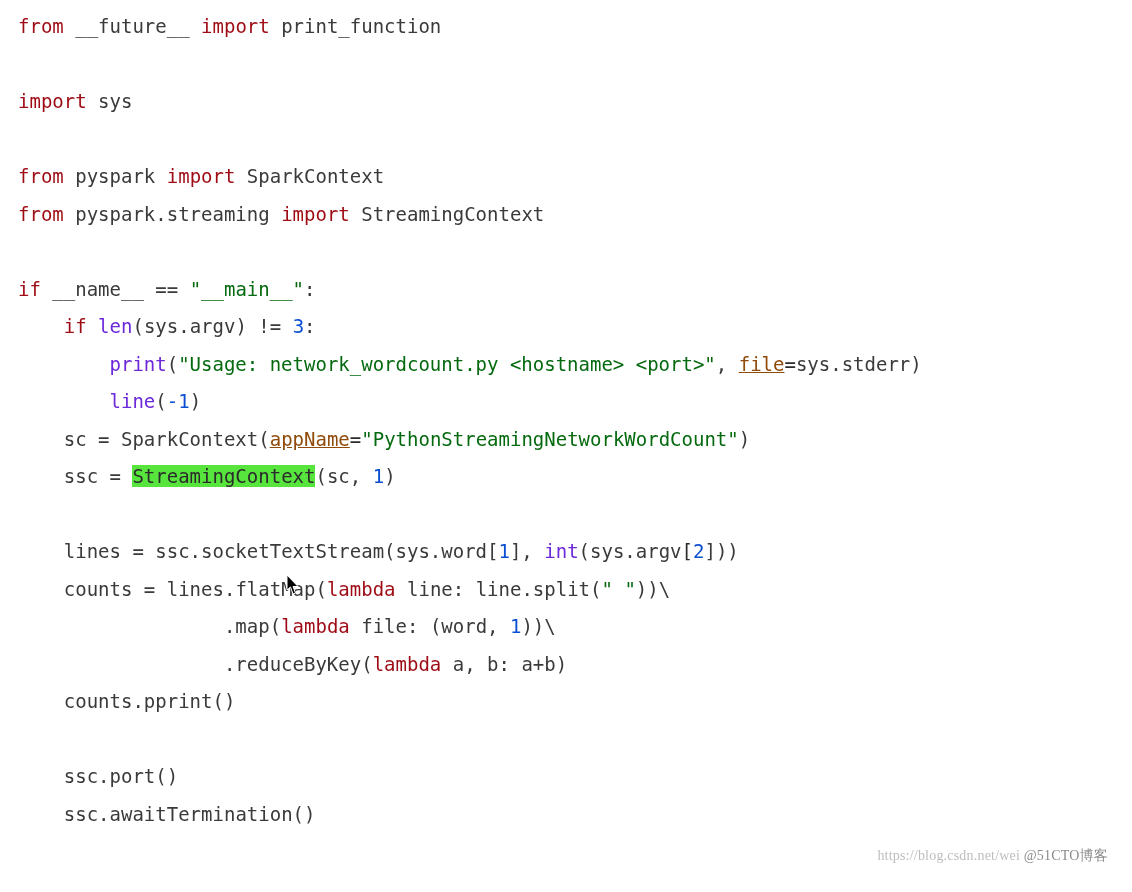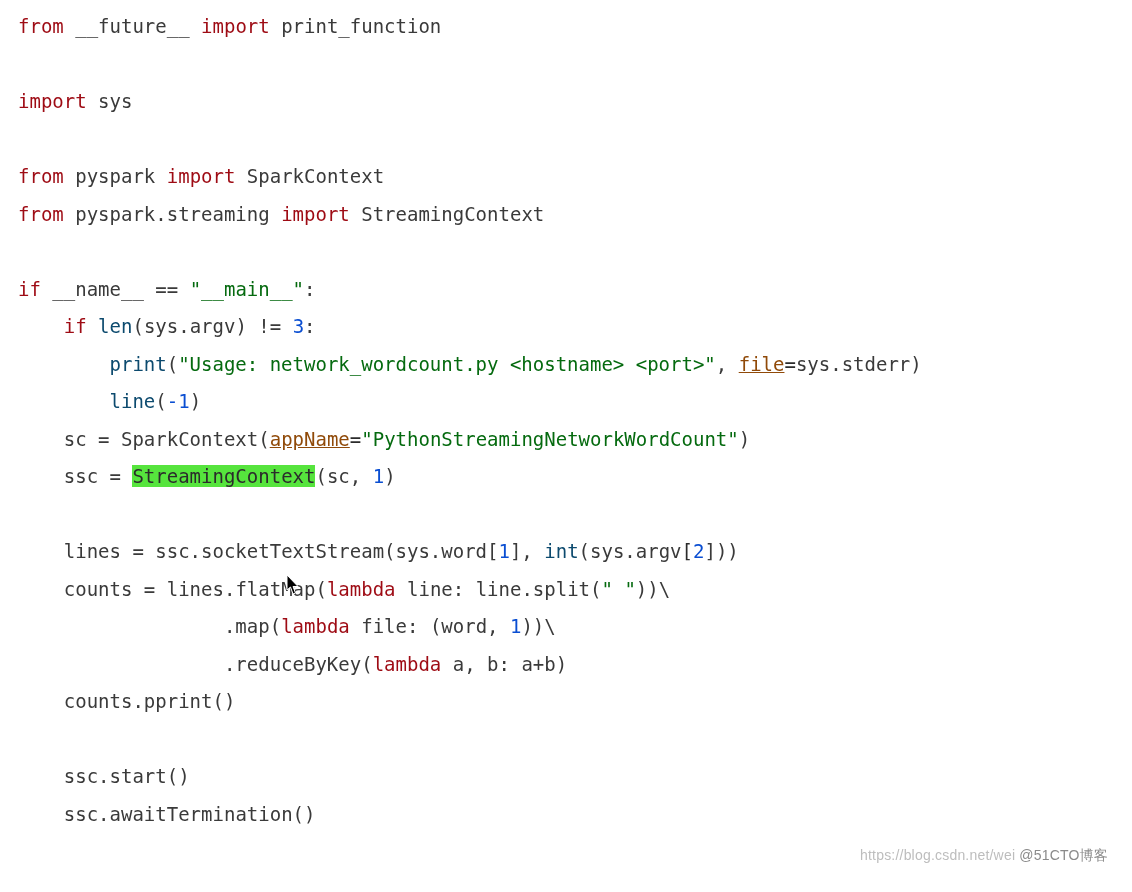--- a/index.html
+++ b/index.html
@@ -15,35 +15,35 @@
   }
   .editor {
     padding: 8px 18px;
     white-space: pre;
     color: #2b2b2b;
   }
   .kw   { color: #9e0b14; }   
   .name { color: #3a3a3a; }
   .str  { color: #056a0f; }
   .num  { color: #0a4ed2; }
-  .fn   { color: #0c4a6e; }   
+  .fn   { color: #6d28d9; }   
   .id   { color: #904a09; text-decoration: underline; }   
   .hl   { background: #56e43d; }
   .cursor {
     position: absolute;
     width: 14px;
     height: 22px;
     pointer-events: none;
     z-index: 10;
   }
   .watermark {
     position: absolute;
     bottom: 18px;
     right: 24px;
-    font-family: Liberation Sans, sans-serif;
+    font-family: Liberation Serif, serif;
     font-size: 14px;
     color: #bdbdbd;
     letter-spacing: 0.2px;
   }
   .watermark .wm-handle { color: #8a8a8a; }
 </style>
 </head>
 <body>
 
 <div class="editor"><span class="kw">from</span> <span class="name">__future__</span> <span class="kw">import</span> <span class="name">print_function</span>
@@ -59,21 +59,21 @@
         <span class="fn">line</span><span class="name">(</span><span class="num">-1</span><span class="name">)</span>
     <span class="name">sc</span><span class="name"> = </span><span class="name">SparkContext</span><span class="name">(</span><span class="id">appName</span>=<span class="str">"PythonStreamingNetworkWordCount"</span><span class="name">)</span>
     <span class="name">ssc</span><span class="name"> = </span><span class="hl">StreamingContext</span><span class="name">(</span><span class="name">sc</span><span class="name">, </span><span class="num">1</span><span class="name">)</span>
 
     <span class="name">lines</span><span class="name"> = </span><span class="name">ssc.socketTextStream(sys.word[</span><span class="num">1</span><span class="name">], </span><span class="fn">int</span><span class="name">(</span><span class="name">sys.argv</span>[<span class="num">2</span><span class="name">]))</span>
     <span class="name">counts</span><span class="name"> = </span><span class="name">lines</span><span class="name">.</span><span class="name">flatMap</span><span class="name">(</span><span class="kw">lambda</span> <span class="name">line:</span><span class="name"> line.split(</span><span class="str">" "</span><span class="name">)</span><span class="name">)</span><span class="name">\</span>
                   <span class="name">.</span><span class="name">map</span><span class="name">(</span><span class="kw">lambda</span> <span class="name">file:</span><span class="name"> (word, </span><span class="num">1</span><span class="name">))</span><span class="name">\</span>
                   <span class="name">.</span><span class="name">reduceByKey</span><span class="name">(</span><span class="kw">lambda</span> <span class="name">a, b:</span> <span class="name">a</span><span class="name">+</span><span class="name">b</span><span class="name">)</span>
     <span class="name">counts</span><span class="name">.</span><span class="name">pprint</span><span class="name">(</span><span class="name">)</span>
 
-    <span class="name">ssc</span><span class="name">.</span><span class="name">start</span><span class="name">(</span><span class="name">)</span>
+    <span class="name">ssc</span><span class="name">.</span><span class="name">port</span><span class="name">(</span><span class="name">)</span>
     <span class="name">ssc</span><span class="name">.</span><span class="name">awaitTermination</span><span class="name">(</span><span class="name">)</span>
 </div>
 
 <svg class="cursor" viewBox="0 0 14 22" style="left: 286px; top: 574px;">
   <path d="M1 1 L1 16 L4.5 13 L7 20 L9.5 19 L7 12.5 L12 12.5 Z" fill="#000000" stroke="#ffffff" stroke-width="1"></path>
 </svg>
 
 <div class="watermark">
   <span>https://blog.csdn.net/wei</span>
   <span class="wm-handle">@51CTO博客</span>

